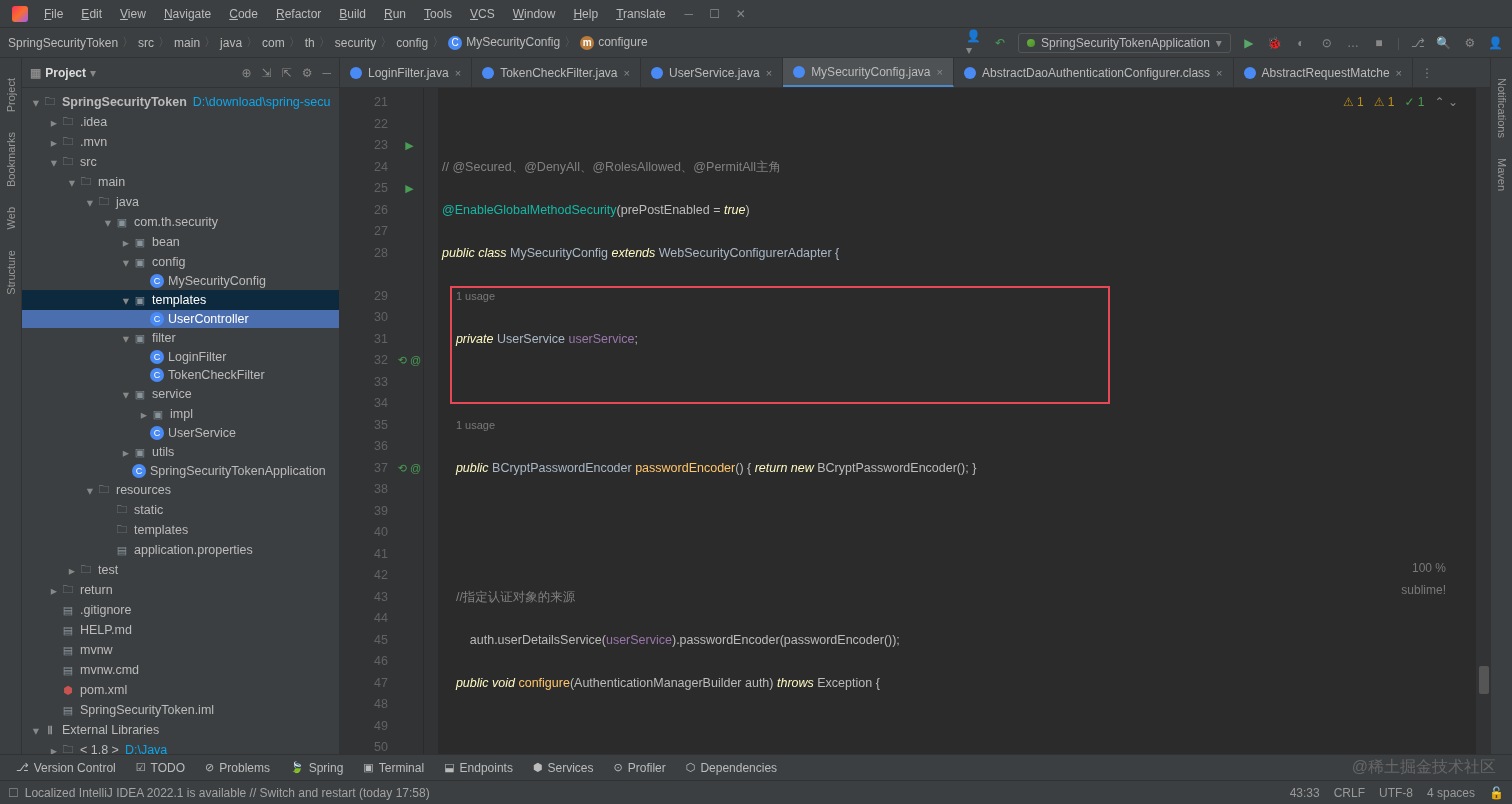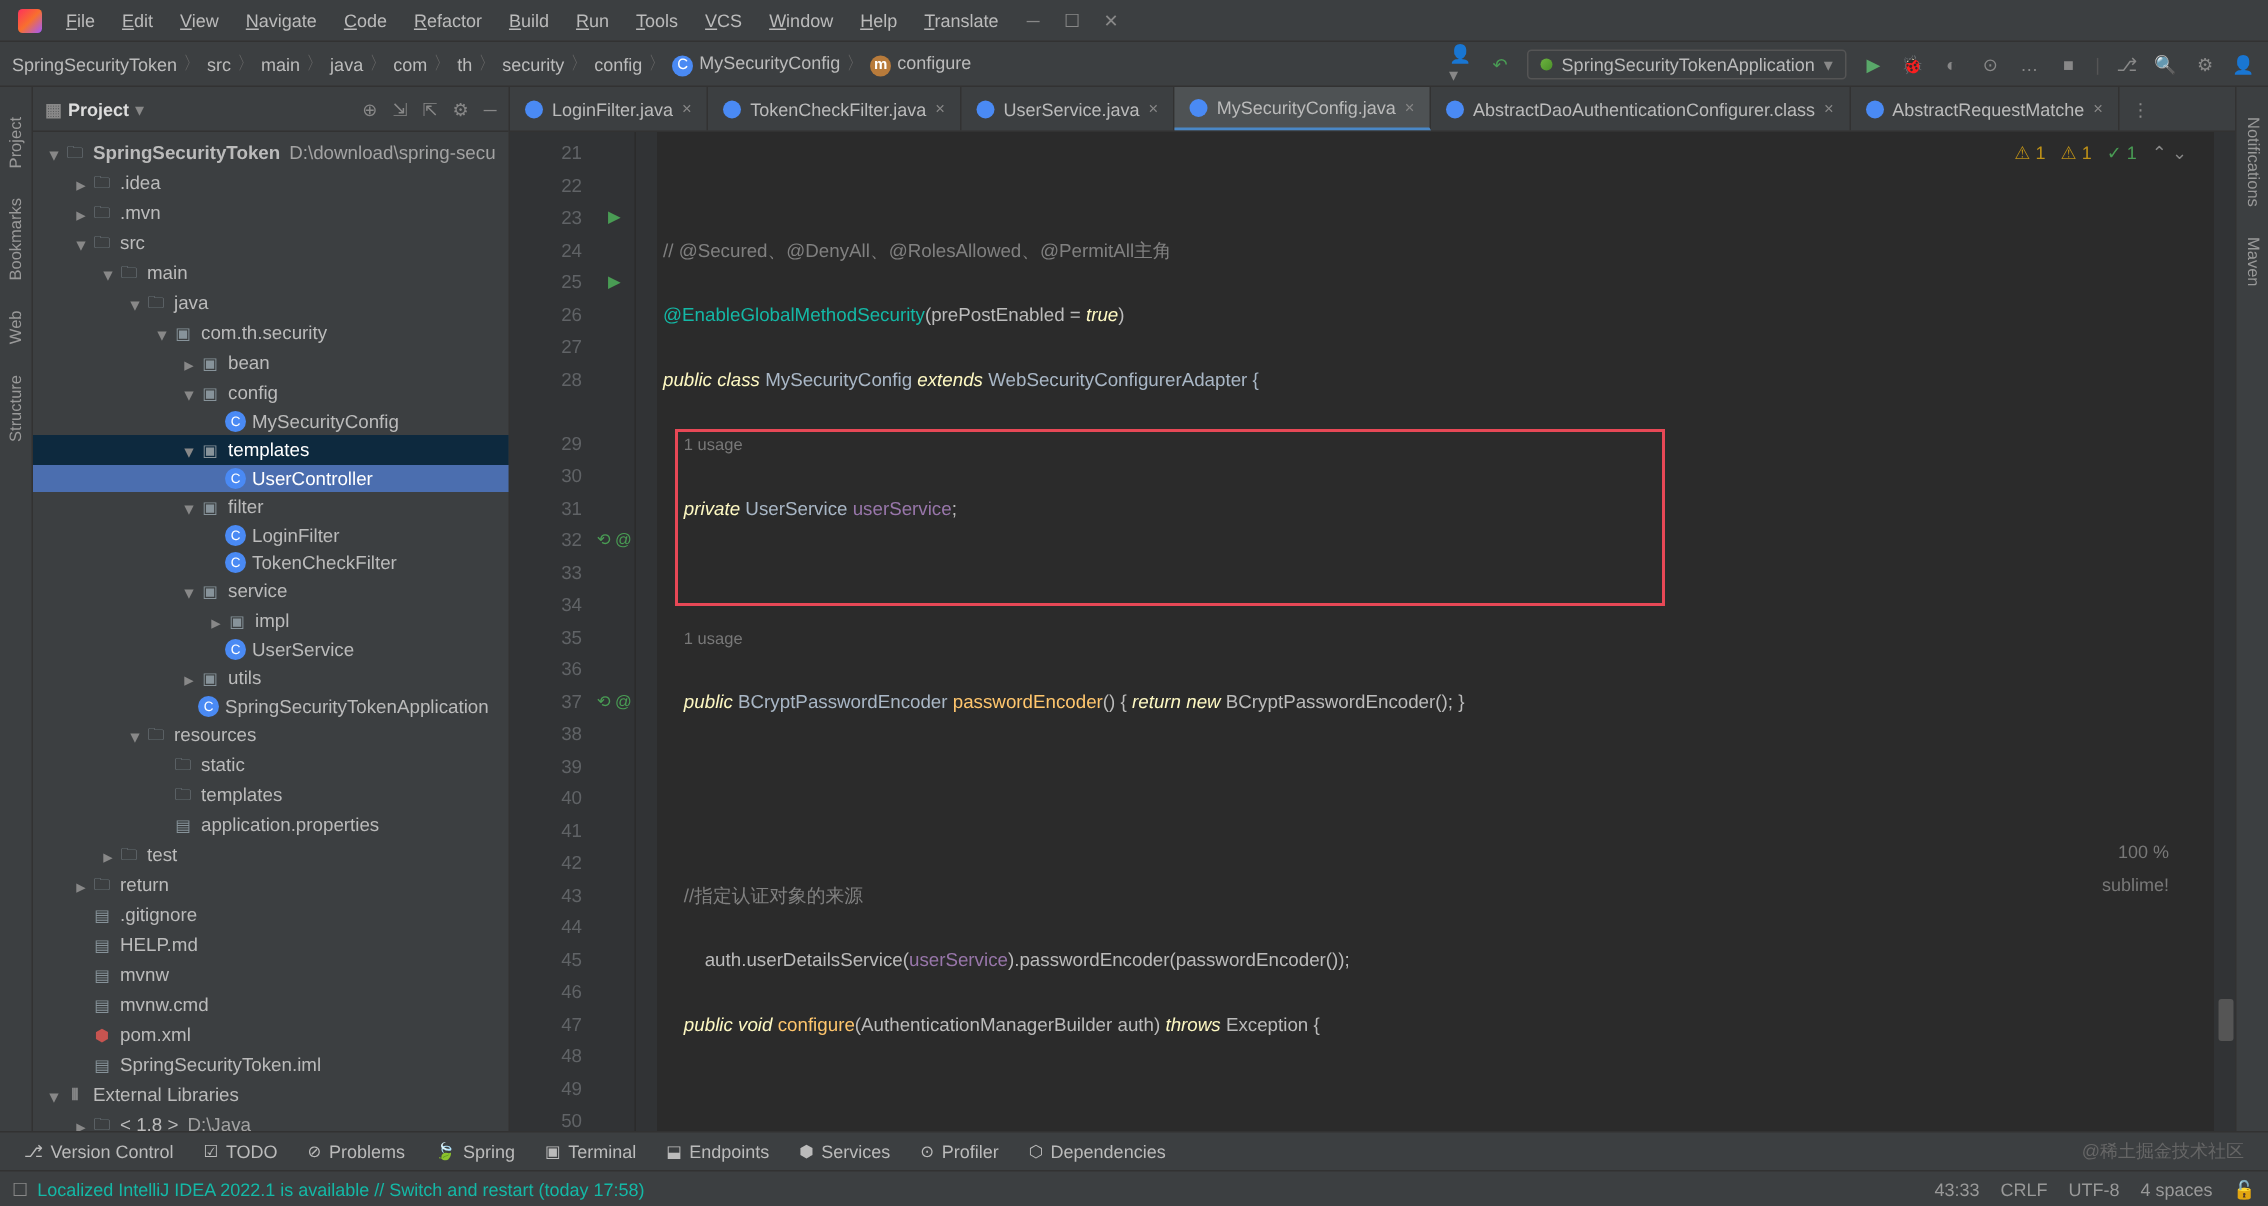--- a/index.html
+++ b/index.html
@@ -41,21 +41,21 @@
 .tree .node.selected { background:#4b6eaf; color:#fff; }
 .tree .node.highlighted { background:#0d293e; color:#fff; }
 .tree .indent { display:inline-block; }
 .tree .chev { width:12px; display:inline-block; text-align:center; color:#888; cursor:pointer; }
 .tree .icon { width:16px; height:16px; display:inline-flex; align-items:center; justify-content:center; margin-right:4px; font-size:11px; }
 .tree .icon.folder { color:#87939a; }
 .tree .icon.pkg { color:#87939a; }
 .tree .icon.class { background:#4a8af4; color:#fff; border-radius:50%; width:14px; height:14px; font-size:9px; }
 .tree .icon.xml { color:#c75450; }
 .tree .icon.file { color:#87939a; }
-.tree .path-suffix { color:#a3a3a3; margin-left:6px; }
+.tree .path-suffix { color:#0ea5e9; margin-left:6px; }
 .editor-area { flex:1; display:flex; flex-direction:column; background:#2b2b2b; min-width:0; }
 .tabs { height: 30px; background:#3c3f41; display:flex; align-items:stretch; border-bottom:1px solid #323232; overflow:hidden; }
 .tabs .tab { display:flex; align-items:center; padding:0 10px; gap:6px; border-right:1px solid #323232; cursor:pointer; font-size:12px; }
 .tabs .tab.active { background:#4e5254; border-bottom:2px solid #4a88c7; }
 .tabs .tab .close { color:#888; font-size:11px; }
 .tabs .tab .tab-icon { width:12px; height:12px; border-radius:50%; display:inline-block; }
 .tabs .tab .tab-icon.c { background:#4a8af4; }
 .tabs .more { padding:0 8px; display:flex; align-items:center; color:#888; }
 .code-container { flex:1; display:flex; overflow:hidden; position:relative; }
 .gutter { width: 56px; background:#313335; text-align:right; padding:4px 8px 4px 0; color:#606366; font-family:"JetBrains Mono","Consolas",monospace; font-size:12.5px; line-height:21.5px; user-select:none; }
@@ -77,23 +77,23 @@
 .redbox { position:absolute; border:2.5px solid #e74856; pointer-events:none; }
 .code-overlay { position:absolute; right:18px; top:4px; display:flex; gap:10px; font-size:12px; }
 .code-overlay .warn { color:#be9117; }
 .code-overlay .ok { color:#499c54; }
 .minimap { width:14px; background:#313335; position:relative; }
 .minimap .thumb { position:absolute; right:1px; width:10px; height:28px; background:#555; border-radius:2px; bottom:60px; }
 .zoom-indicator { position:absolute; right:30px; bottom:110px; color:#787878; font-size:12px; text-align:right; }
 .bottom-tabs { height:26px; background:#3c3f41; border-top:1px solid #323232; display:flex; align-items:center; padding:0 8px; gap:4px; }
 .bottom-tabs .btab { display:flex; align-items:center; gap:5px; padding:2px 8px; cursor:pointer; font-size:12px; color:#bbb; }
 .bottom-tabs .btab .bicon { font-size:11px; }
-.watermark { margin-left:auto; color:#666; font-size:12px; padding-right:8px; }
+.watermark { margin-left:auto; color:#666; font-size:16px; padding-right:8px; }
 .statusbar { height:24px; background:#3c3f41; border-top:1px solid #323232; display:flex; align-items:center; padding:0 8px; font-size:12px; }
-.statusbar .msg { color:#14b8a6; }
+.statusbar .msg { color:#a3a3a3; }
 .statusbar .right { margin-left:auto; display:flex; gap:14px; color:#999; }
 .statusbar .right span { cursor:pointer; }
 </style>
 </head>
 <body>
 
 <div class="titlebar">
   <div class="logo"></div>
   <div class="menu" id="main-menu">
       <span>File</span>

